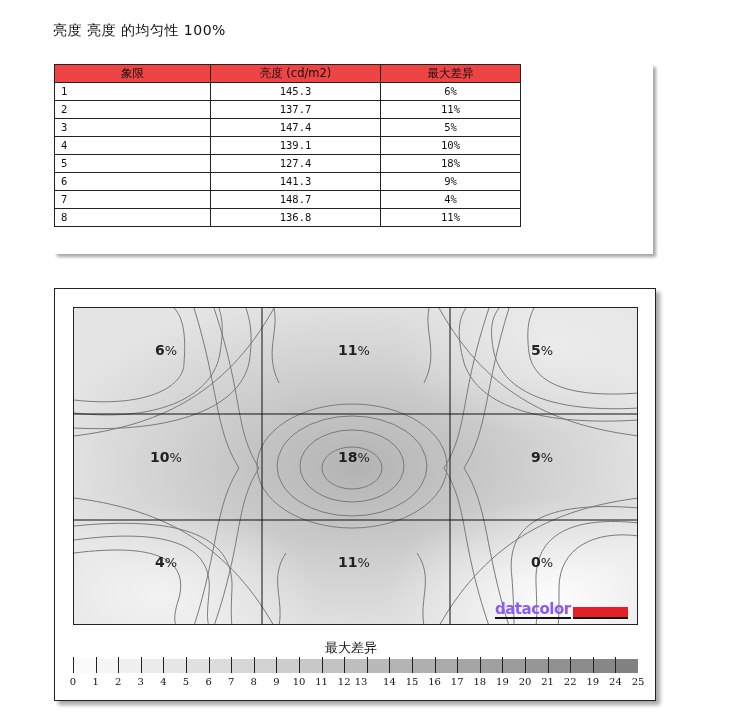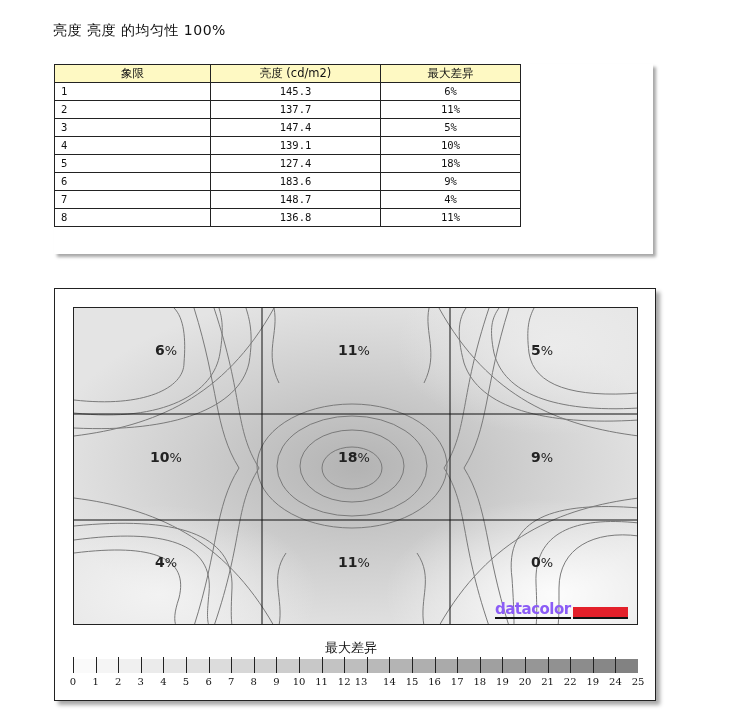--- a/index.html
+++ b/index.html
@@ -4,21 +4,21 @@
 <style>
   html, body { margin:0; padding:0; background:#ffffff; }
   body { width:735px; height:724px; position:relative; overflow:hidden;
          font-family:"DejaVu Sans", sans-serif; color:#111; }
   .title { position:absolute; left:53px; top:22px; font-size:14px; letter-spacing:0.5px; }
   .table-card { position:absolute; left:54px; top:64px; width:599px; height:190px;
                 box-shadow: 3px 3px 3px rgba(0,0,0,0.35); background:#fff; }
   table.uni { position:absolute; left:54px; top:64px; border-collapse:collapse;
               font-family:"DejaVu Sans Mono", monospace; font-size:10.5px; }
   table.uni th, table.uni td { border:1px solid #222; height:17px; padding:0 6px; line-height:17px; }
-  table.uni th { background:#fef9c3; font-weight:normal; font-family:"DejaVu Sans", sans-serif; font-size:11.5px; text-align:center; }
+  table.uni th { background:#ef4444; font-weight:normal; font-family:"DejaVu Sans", sans-serif; font-size:11.5px; text-align:center; }
   table.uni td.c { text-align:center; }
   table.uni td.l { text-align:left; }
   .col1 { width:143px; } .col2 { width:157px; } .col3 { width:127px; }
 
   .chart-card { position:absolute; left:54px; top:288px; width:602px; height:413px;
                 border:1px solid #222; box-sizing:border-box; background:#fff;
                 box-shadow: 4px 4px 4px rgba(0,0,0,0.35); }
   .plot { position:absolute; left:73px; top:307px; width:565px; height:318px; border:1px solid #222;
           box-sizing:border-box; overflow:hidden; }
   .plot svg { position:absolute; left:0; top:0; }
@@ -70,21 +70,21 @@
         <td class="c">139.1</td>
         <td class="c">10%</td>
       </tr>
     <tr>
         <td class="l">5</td>
         <td class="c">127.4</td>
         <td class="c">18%</td>
       </tr>
     <tr>
         <td class="l">6</td>
-        <td class="c">183.6</td>
+        <td class="c">141.3</td>
         <td class="c">9%</td>
       </tr>
     <tr>
         <td class="l">7</td>
         <td class="c">148.7</td>
         <td class="c">4%</td>
       </tr>
     <tr>
         <td class="l">8</td>
         <td class="c">136.8</td>

